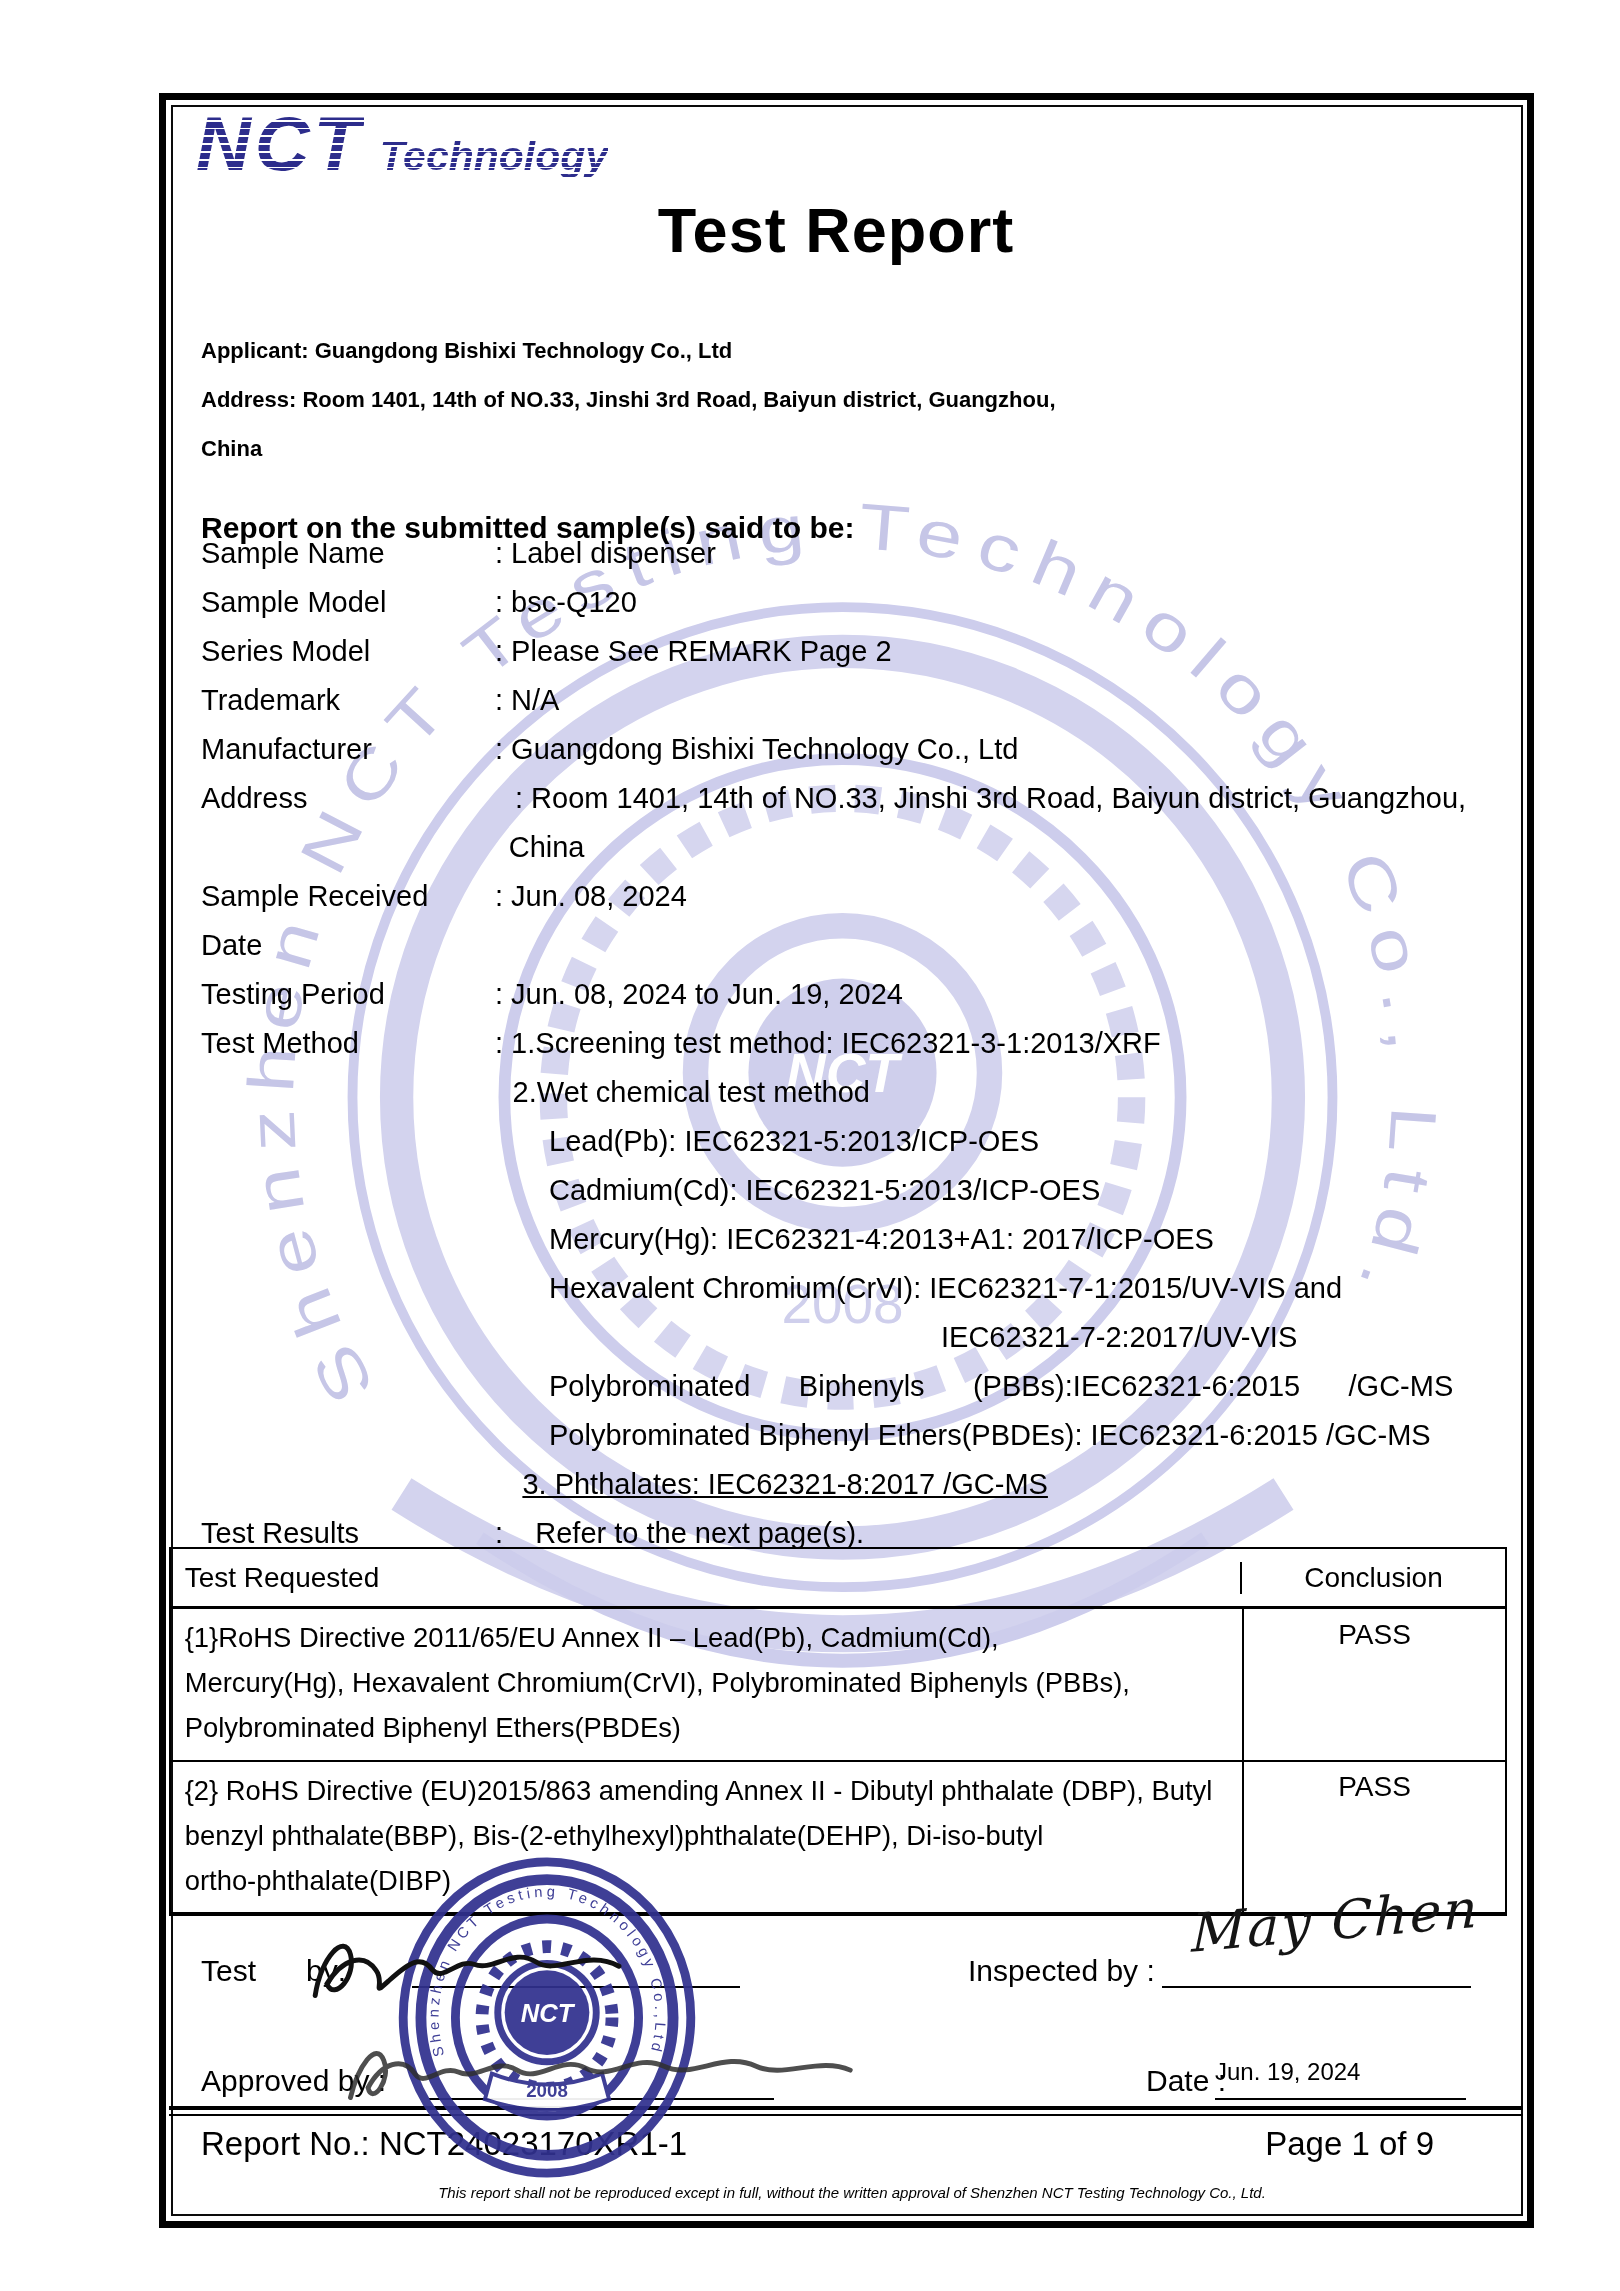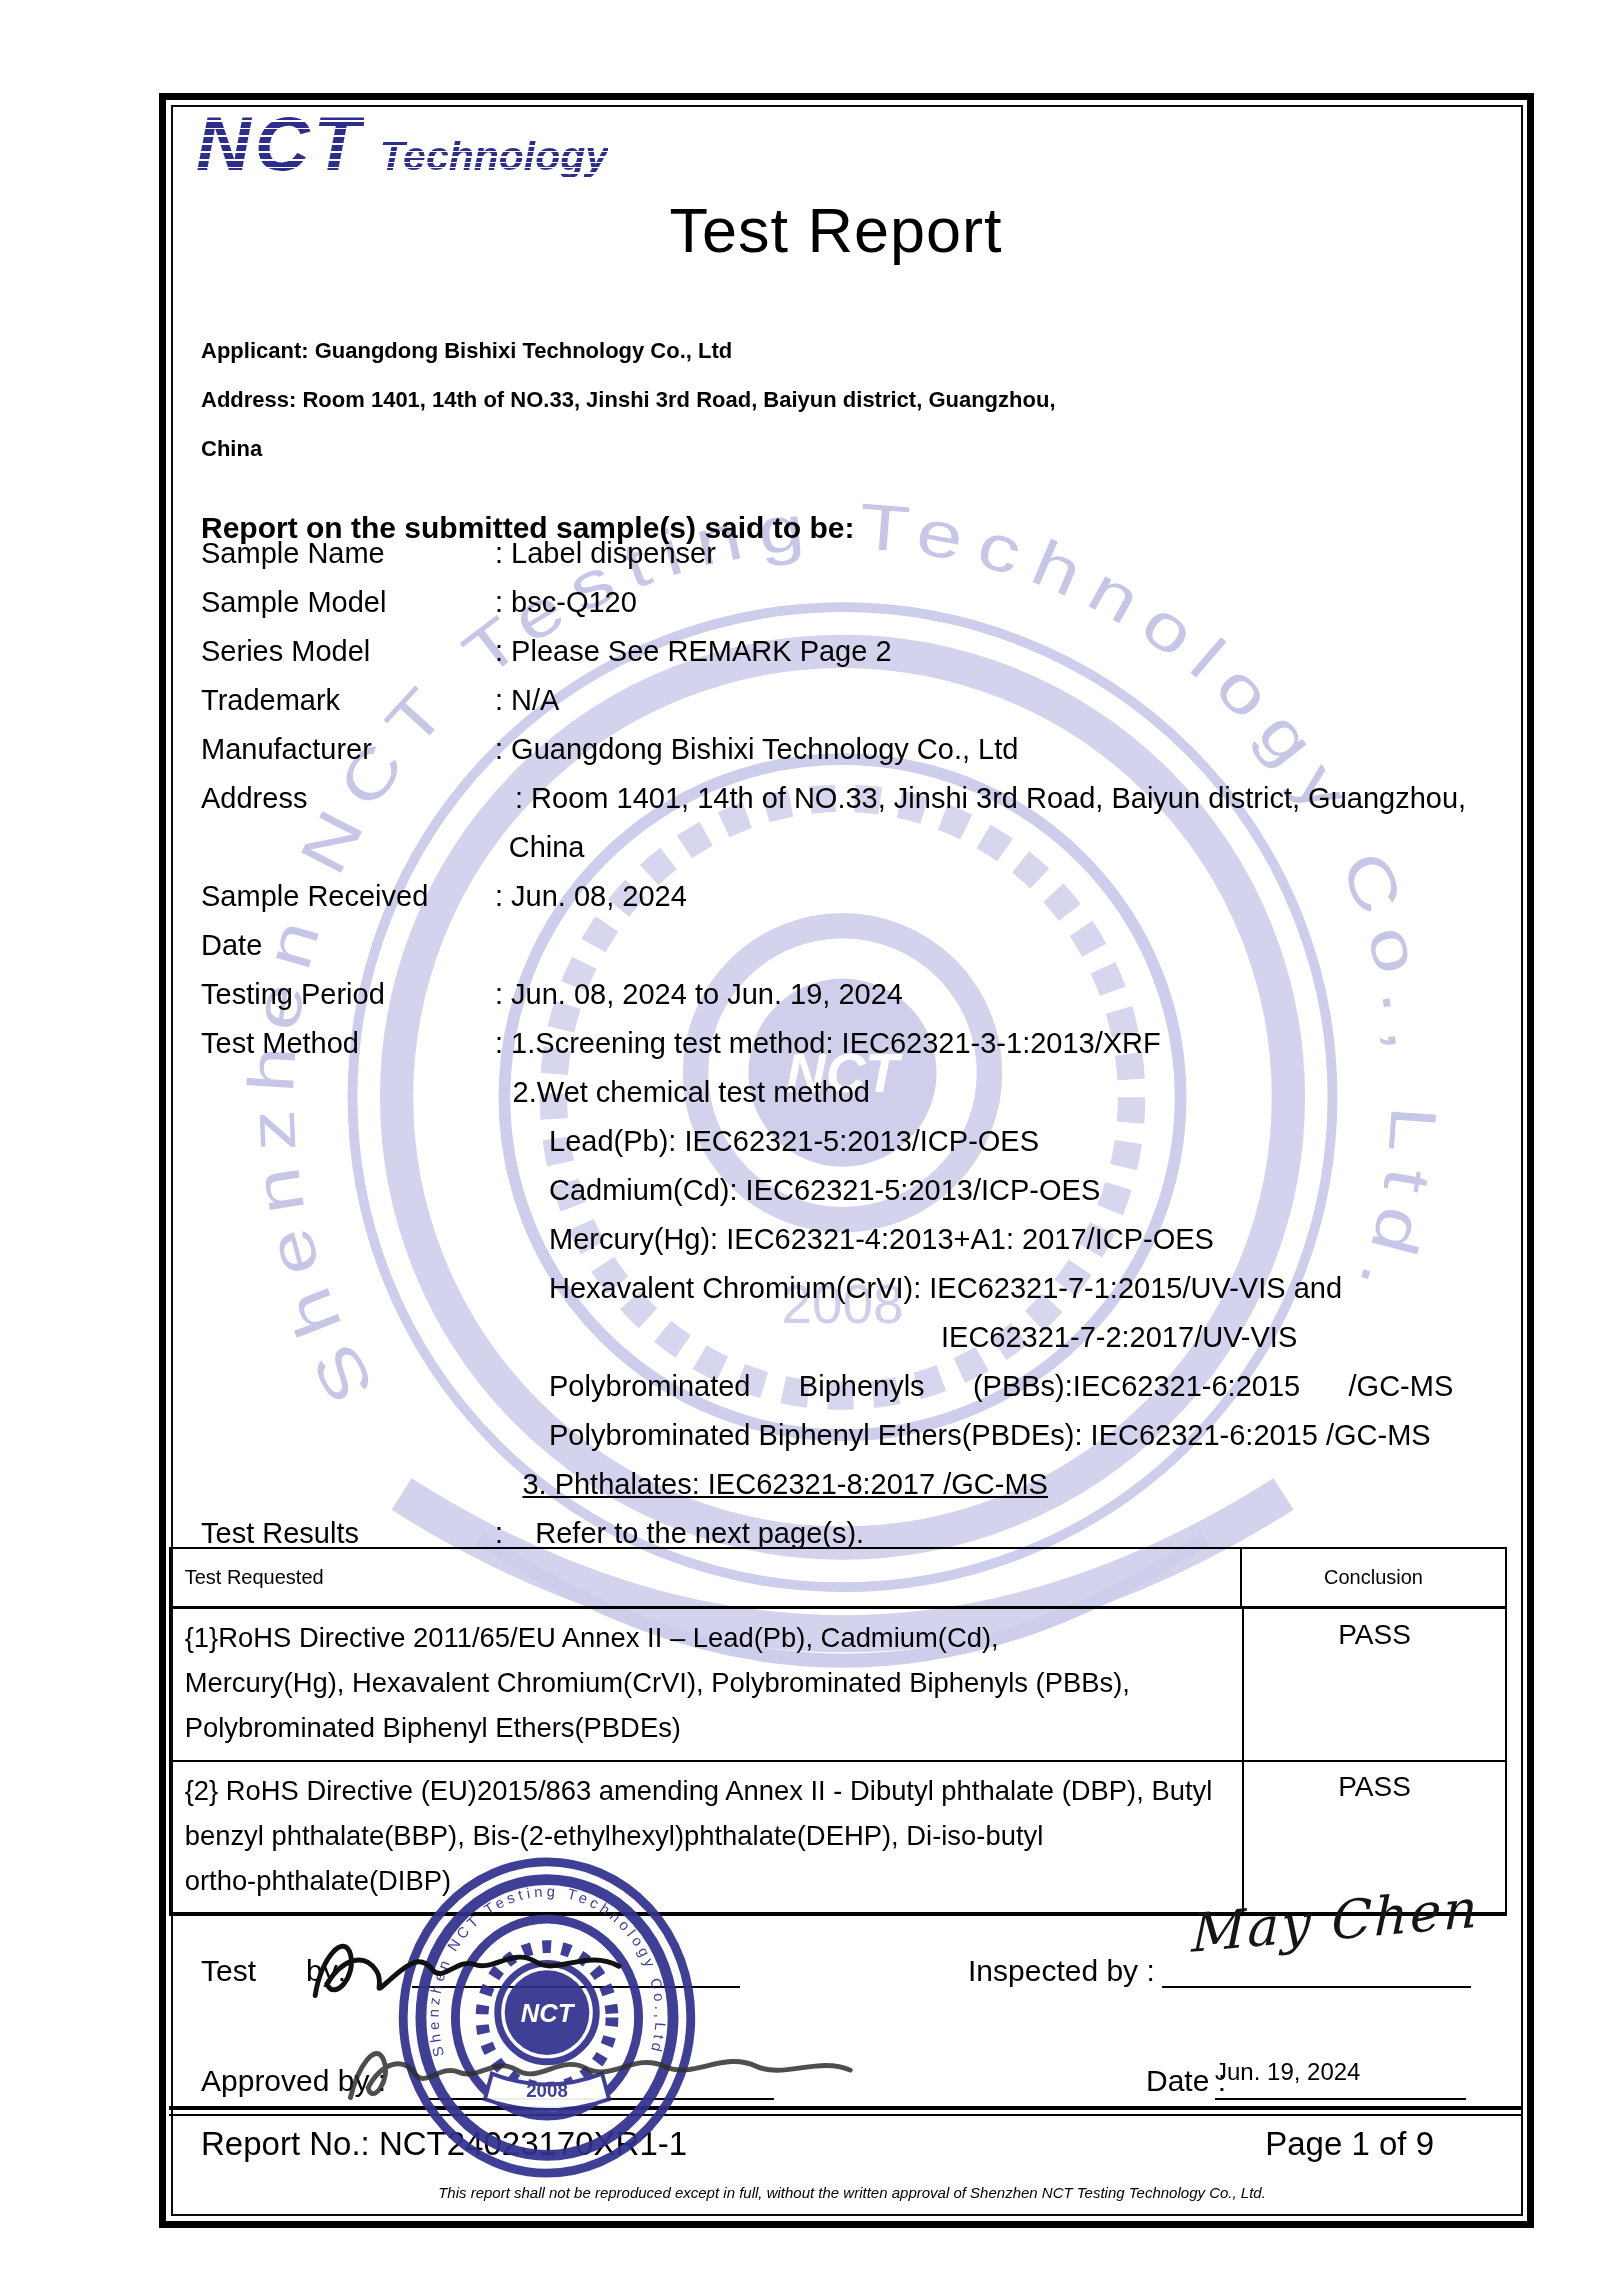--- a/index.html
+++ b/index.html
@@ -15,31 +15,31 @@
   .logo{position:absolute;left:196px;top:106px;display:flex;align-items:baseline;}
   .logo-brand{font-size:76px;font-weight:bold;font-style:italic;letter-spacing:3.9px;color:#2d2d8c;line-height:1;}
   .logo-suffix{font-size:41px;font-weight:bold;font-style:italic;color:#2d2d8c;margin-left:15.7px;line-height:1;}
   @supports ((background-clip:text) or (-webkit-background-clip:text)){
     .logo-brand{background-image:repeating-linear-gradient(to bottom,#2d2d8c 0 5.9px,#ffffff 5.9px 7.8px);
       -webkit-background-clip:text;background-clip:text;color:transparent;}
     .logo-suffix{background-image:repeating-linear-gradient(to bottom,#2d2d8c 0 3.9px,#ffffff 3.9px 5.4px);
       -webkit-background-clip:text;background-clip:text;color:transparent;}
   }
   .title{position:absolute;left:173px;top:194px;width:1326px;text-align:center;
-         font-size:63px;font-weight:normal;letter-spacing:1px;}
+         font-size:63px;font-weight:bold;letter-spacing:1px;}
   .intro{position:absolute;left:201px;top:326px;width:1313px;font-weight:bold;
          font-size:22px;line-height:49px;}
   .section-heading{position:absolute;left:201px;top:476px;font-weight:bold;font-size:30px;line-height:49px;margin-top:27px;}
   .fields{position:absolute;left:201px;top:529px;width:1318px;font-size:29px;}
   .field-row{display:flex;line-height:49px;}
   .field-label{width:294px;flex-shrink:0;}
   .field-value{flex:1;white-space:pre-wrap;}
   .test-table{position:absolute;left:169px;top:1547px;width:1338px;box-sizing:border-box;
               border:2.9px solid #000;border-bottom-width:4.9px;}
-  .t-header{display:flex;height:57px;border-bottom:3.9px solid #000;font-size:20px;}
+  .t-header{display:flex;height:57px;border-bottom:3.9px solid #000;font-size:28px;align-items:center;}
   .t-header .h-req{flex:1;display:flex;align-items:center;padding-left:13.7px;}
   .t-header .h-con{width:263px;flex-shrink:0;border-left:2px solid #000;display:flex;
                    align-items:center;justify-content:center;}
   .t-row{display:flex;border-bottom:2.9px solid #000;}
   .t-row:last-child{border-bottom:none;}
   .cell-req{flex:1;padding:5.9px 13.7px 9.8px;line-height:45px;font-size:27.4px;white-space:pre-line;}
   .cell-con{width:263px;flex-shrink:0;border-left:2px solid #000;text-align:center;
             font-size:28px;padding-top:9.8px;box-sizing:border-box;}
   .sig-label{position:absolute;font-size:30px;white-space:pre;text-align:right;}
   .sig-line{position:absolute;border-top:2.9px solid #000;height:0;}

